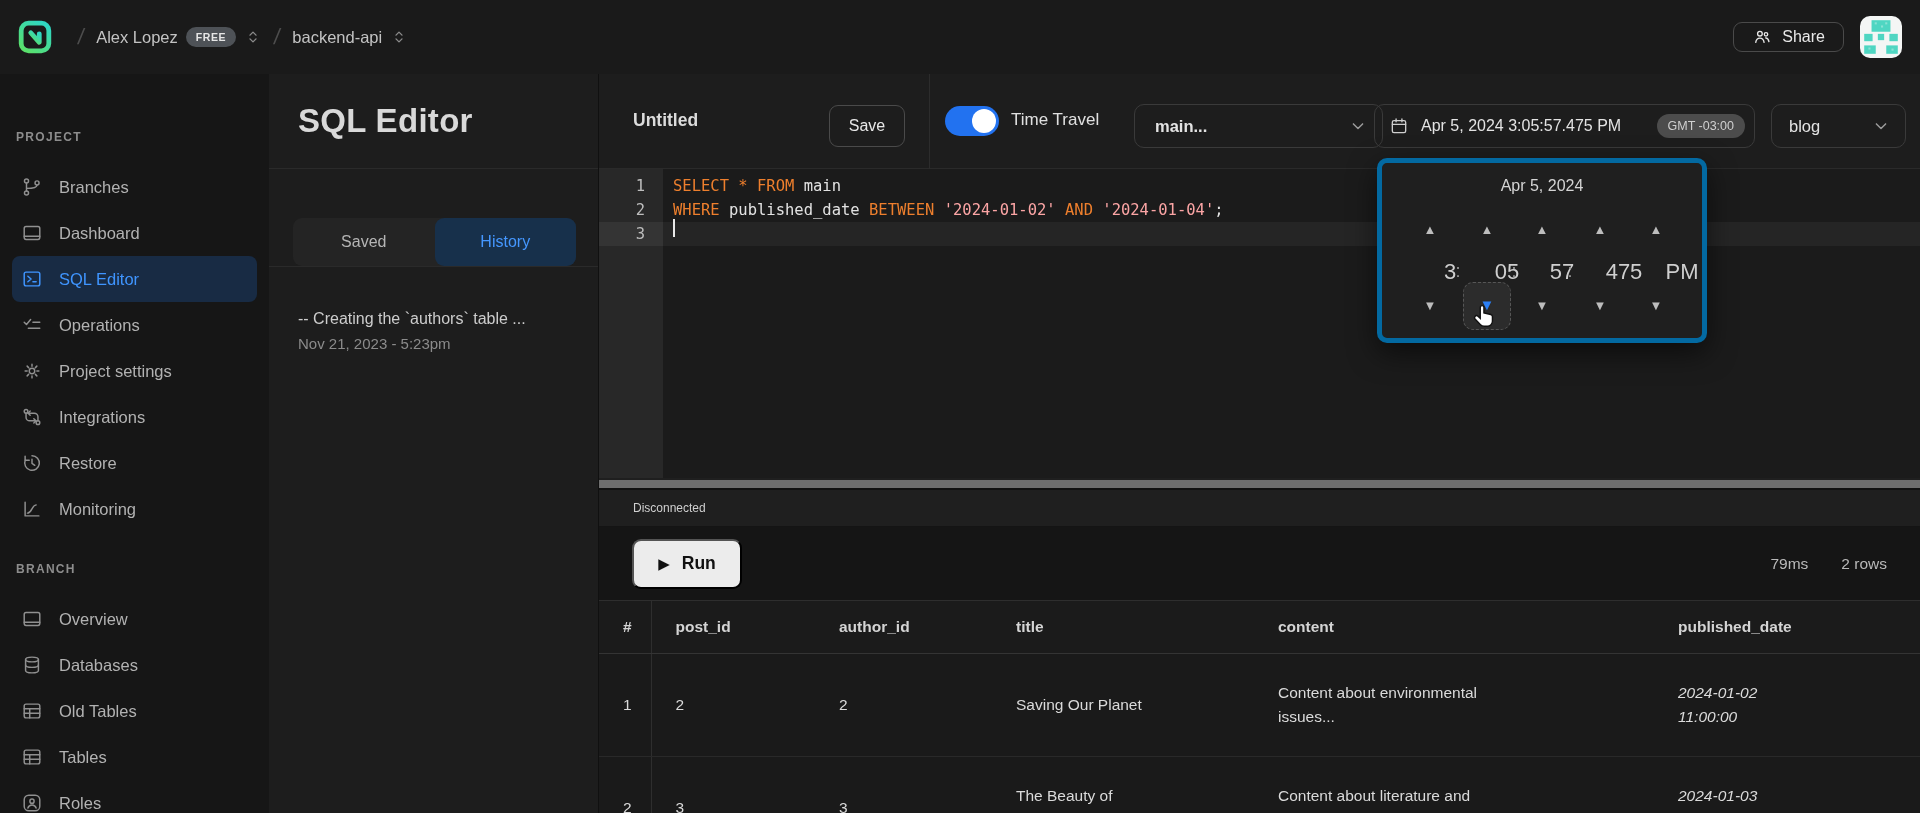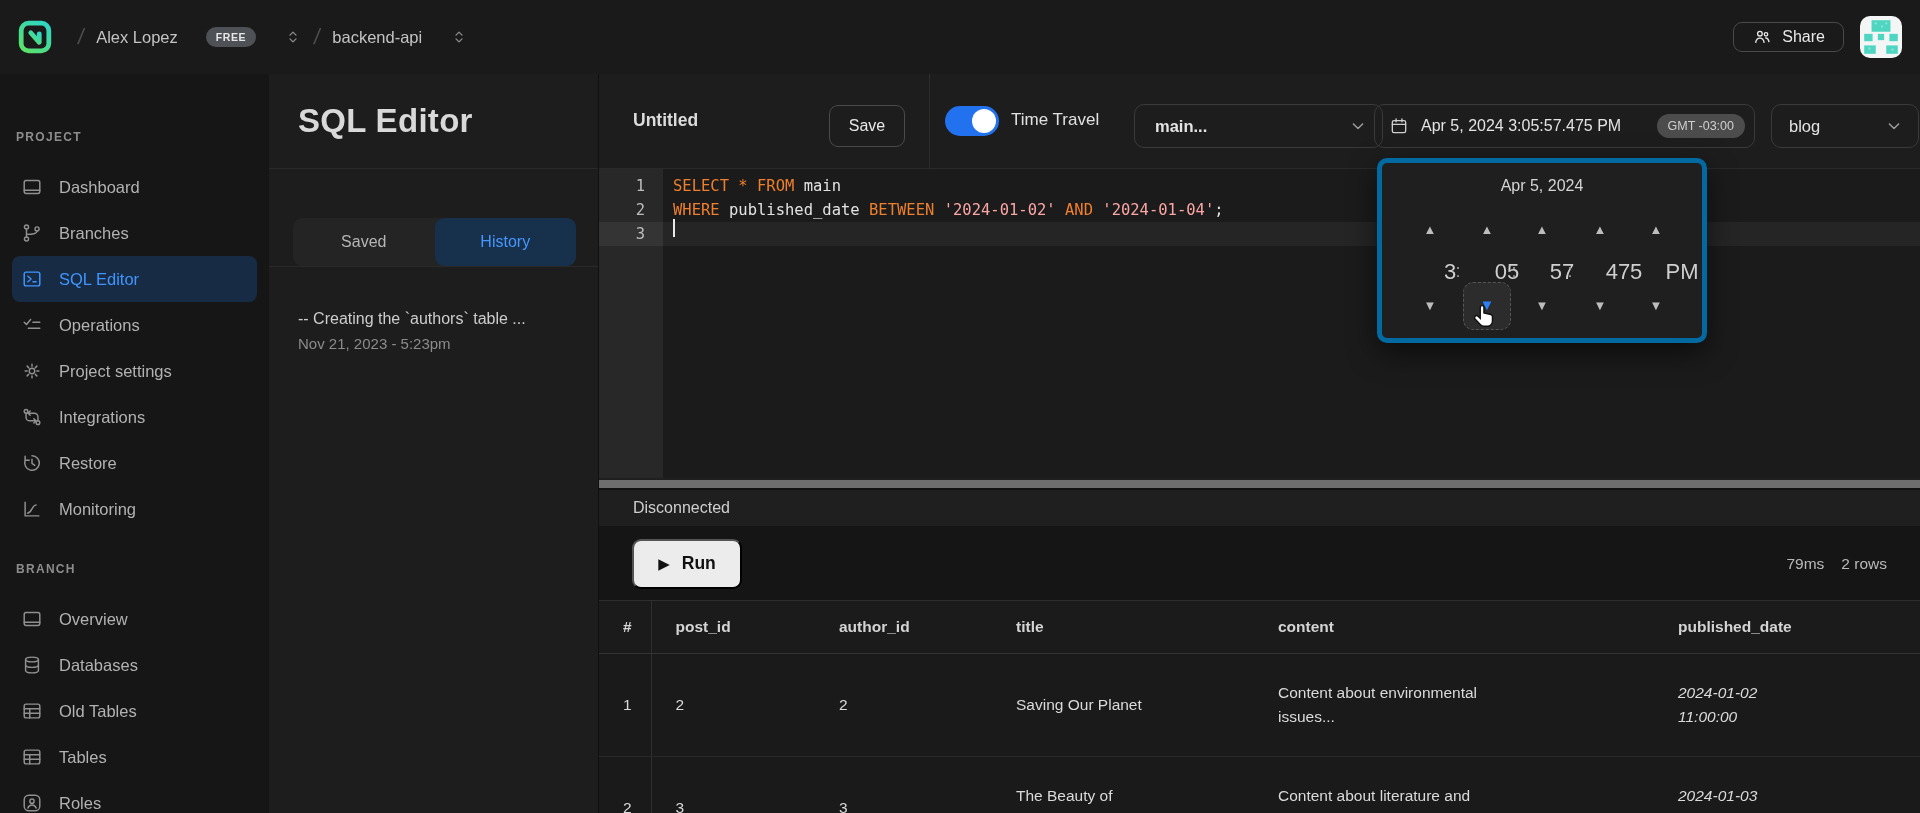--- a/index.html
+++ b/index.html
@@ -5,21 +5,21 @@
   * { box-sizing: border-box; margin: 0; padding: 0; }
   html,body { width:1920px; height:813px; background:#131313; overflow:hidden;
     font-family:"Liberation Sans", sans-serif; }
   .stage { position:relative; width:1920px; height:813px; background:#171717; }
 
   
   .topbar { position:absolute; left:0; top:0; width:1920px; height:74px;
     background:#1a1a1a; display:flex; align-items:center; padding:0 18px; }
   .logo { width:34px; height:34px; margin-right:14px; cursor:pointer; }
   .slash { color:#4d4d4d; font-size:22px; font-weight:300; margin:0 12px; transform:skewX(-8deg); }
-  .crumb { display:flex; align-items:center; gap:28px; cursor:pointer;text-align:center; }
+  .crumb { display:flex; align-items:center; gap:8px; cursor:pointer;text-align:center; }
   .crumb-name { color:#c3c3c3; font-size:16.5px; }
   .badge-free { background:#4e5257; color:#e6e6e6; font-size:10.5px; font-weight:700;
     letter-spacing:.6px; padding:4px 10px; border-radius:10px; }
   .ic { display:inline-block; vertical-align:middle; stroke:currentColor; fill:none; }
   .unfold { color:#8b8b8b; }
   .topbar-right { margin-left:auto; display:flex; align-items:center; gap:16px; }
   .share-btn { display:flex; align-items:center; gap:10px; height:30px; padding:0 18px;
     border:1px solid #4a4a4a; border-radius:9px; color:#e8e8e8; font-size:16px; cursor:pointer; }
   .avatar { width:42px; height:42px; border-radius:10px; overflow:hidden; cursor:pointer; }
 
@@ -62,21 +62,21 @@
     display:flex; align-items:center; justify-content:center; cursor:pointer; }
   .tb-vdiv { position:absolute; left:330px; top:0; width:1px; height:95px; background:#2c2c2c; }
   .switch { position:absolute; left:346px; top:32px; width:54px; height:30px;
     background:#2272f0; border-radius:15px; cursor:pointer; }
   .knob { position:absolute; right:3px; top:3px; width:24px; height:24px; background:#fff;
     border-radius:50%; }
   .tt-label { position:absolute; left:412px; top:36px; color:#e0e0e0; font-size:17px; }
   .select { position:absolute; top:30px; height:44px; border:1px solid #3a3a3a; border-radius:10px;
     display:flex; align-items:center; color:#e3e3e3; font-size:16.5px; cursor:pointer; }
   .sel-branch { left:535px; width:249px; padding-left:20px;font-weight:bold; }
-  .sel-db { left:1172px; width:148px; padding-left:17px; }
+  .sel-db { left:1172px; width:135px; padding-left:17px; }
   .select .chev { margin-left:auto; margin-right:14px; color:#9a9a9a; }
   .date-btn { position:absolute; left:775px; top:30px; width:381px; height:44px;
     border:1px solid #3a3a3a; border-radius:10px; display:flex; align-items:center;
     padding-left:14px; gap:12px; cursor:pointer; }
   .date-btn .ic { color:#cfcfcf; }
   .date-text { color:#e3e3e3; font-size:16px; white-space:nowrap; }
   .tz-badge { margin-left:auto; margin-right:9px; background:#4c4c4c; color:#cfcfcf;
     font-size:12.5px; padding:5px 11px; border-radius:13px; white-space:nowrap; }
 
   
@@ -91,28 +91,28 @@
   .code-line.active { background:#252525; }
   .code-line.active .ln { background:#343434; }
   .kw { color:#ee7f2d; } .id { color:#e2e2e2; } .str { color:#fca5a5; }
   .caret { display:inline-block; width:2px; height:18px; background:#e8e8e8;
     vertical-align:middle; margin-left:10px; margin-top:-3px; }
 
   .split-handle { height:12px; background:#6e6e6e; border-top:2px solid #1f1f1f;
     border-bottom:2px solid #111; cursor:row-resize; }
 
   .status-bar { height:37px; background:#1f1f1f; border-bottom:1px solid #141414;
-    display:flex; align-items:center; padding-left:34px; color:#cfcfcf; font-size:16px; }
+    display:flex; align-items:center; padding-left:34px; color:#cfcfcf; font-size:12px; }
   .run-bar { height:73px; background:#151515; display:flex; align-items:center;
     padding:0 33px; }
   .run-btn { width:110px; height:50px; background:#ececec; border-radius:9px;
     display:flex; align-items:center; justify-content:center; gap:12px; cursor:pointer; }
   .run-btn .play { color:#111; font-size:15px; }
   .run-btn .lbl { color:#111; font-size:17.5px; font-weight:600; }
-  .run-meta { margin-left:auto; display:flex; gap:17px; color:#b9b9b9; font-size:15.5px; }
+  .run-meta { margin-left:auto; display:flex; gap:33px; color:#b9b9b9; font-size:15.5px; }
 
   
   .results-table-wrap { height:213px; overflow:hidden; background:#1a1a1a; border-top:1px solid #2e2e2e; }
   table.results { width:100%; border-collapse:collapse; table-layout:fixed; }
   table.results th, table.results td { text-align:left; vertical-align:middle;
     padding-left:24px; color:#dadada; font-size:15.5px; font-weight:400; }
   table.results th { color:#d4d4d4; font-weight:700; height:52px; background:#1b1b1b;
     border-bottom:1px solid #343434; }
   table.results td { height:103px; border-bottom:1px solid #292929; line-height:24px; }
   .col-idx { width:52px; } .col-postid { width:164px; } .col-authorid { width:177px; }
@@ -273,29 +273,29 @@
         </svg>
       </div>
     </div>
   </header>
 
   <nav class="sidebar">
     <div class="side-group">
       <div class="side-section-label">PROJECT</div>
       <div class="side-item">
         <svg class="ic" width="22" height="22" viewBox="0 0 24 24" stroke-width="1.6" stroke-linecap="round" stroke-linejoin="round">
+            <use href="#i-branch"></use>
+          </svg>
+        <span>Branches</span>
+      </div>
+      <div class="side-item">
+        <svg class="ic" width="22" height="22" viewBox="0 0 24 24" stroke-width="1.6" stroke-linecap="round" stroke-linejoin="round">
             <use href="#i-win"></use>
           </svg>
         <span>Dashboard</span>
-      </div>
-      <div class="side-item">
-        <svg class="ic" width="22" height="22" viewBox="0 0 24 24" stroke-width="1.6" stroke-linecap="round" stroke-linejoin="round">
-            <use href="#i-branch"></use>
-          </svg>
-        <span>Branches</span>
       </div>
       <div class="side-item active">
         <svg class="ic" width="22" height="22" viewBox="0 0 24 24" stroke-width="1.6" stroke-linecap="round" stroke-linejoin="round">
             <use href="#i-sqled"></use>
           </svg>
         <span>SQL Editor</span>
       </div>
       <div class="side-item">
         <svg class="ic" width="22" height="22" viewBox="0 0 24 24" stroke-width="1.6" stroke-linecap="round" stroke-linejoin="round">
             <use href="#i-ops"></use>

